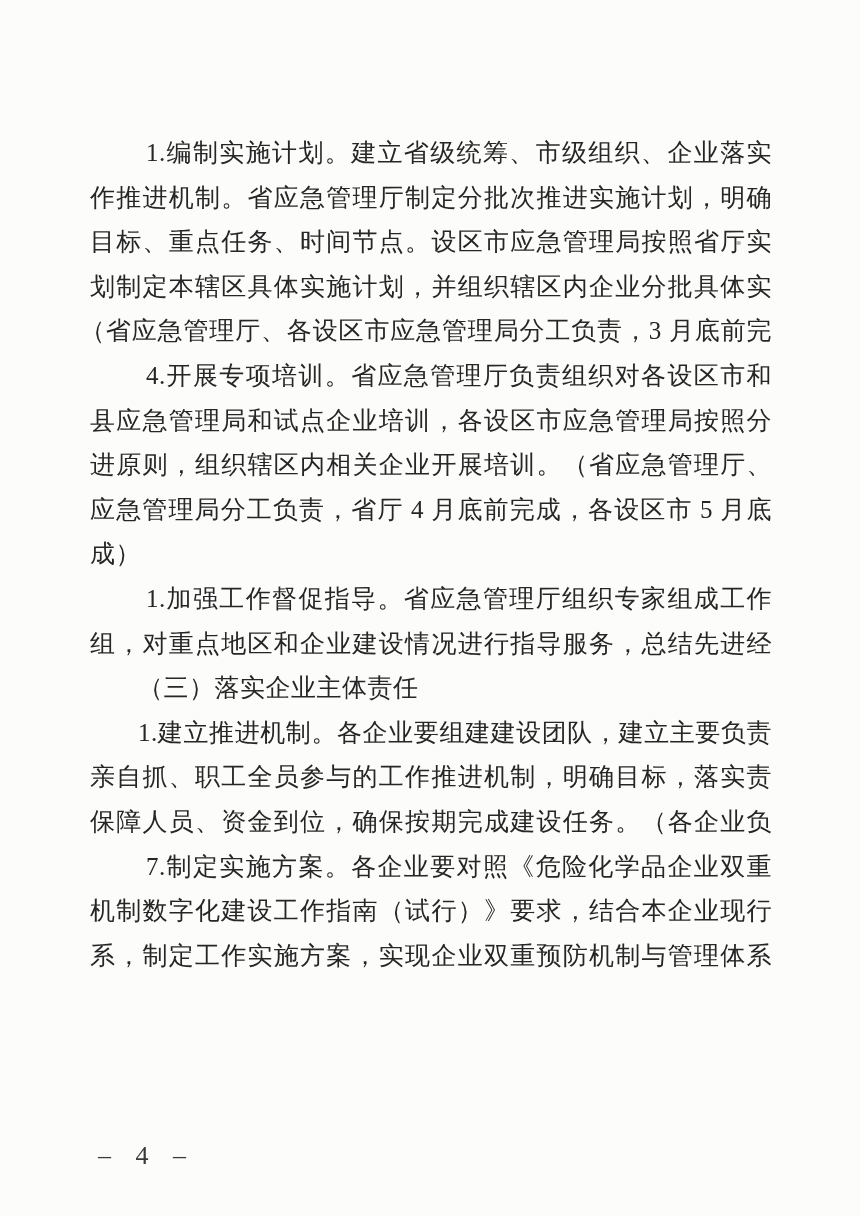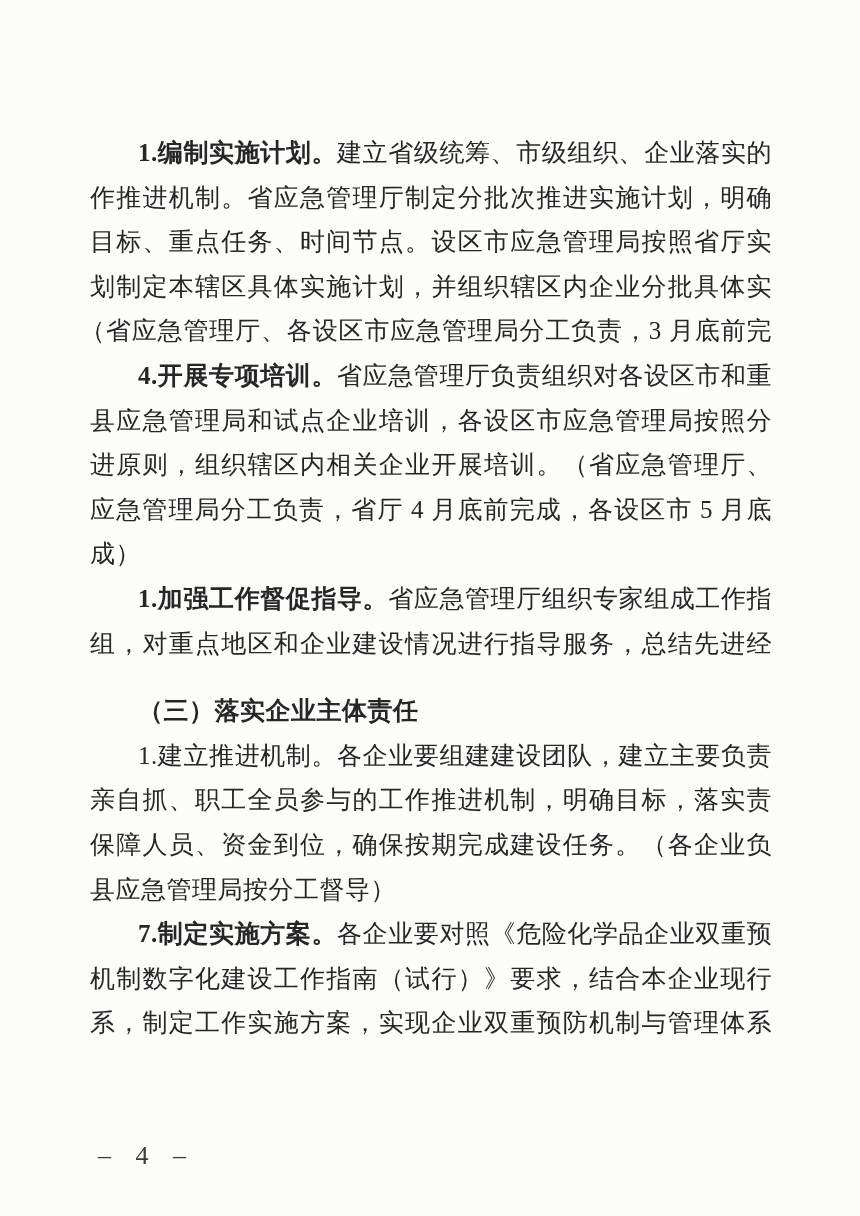--- a/index.html
+++ b/index.html
@@ -28,22 +28,22 @@
   
   .j {
     white-space: normal;
     text-align: justify;
     text-align-last: justify;
     text-justify: inter-ideograph;
     overflow: hidden;
   }
   .indent { text-indent: 48px; }
   .hang { margin-left: -10px; width: 692px; }
-  .lead { font-weight: bold; }
-  .heading { font-weight: bold; margin-top: 23px; }
+  .lead { font-weight: normal; margin-left: 8px; }
+  .heading { font-weight: normal; }
   .footer {
     position: absolute;
     left: 98px;
     top: 1136px;
     height: 40px;
     line-height: 40px;
     font-size: 26px;
     letter-spacing: 9px;
     color: #3a3a3a;
   }
@@ -77,21 +77,20 @@
     <div class="line">成）</div>
 
     <div class="line j indent"><b class="lead">1.加强工作督促指导。</b><span>省应急管理厅组织专家组成工作指导</span></div>
     <div class="line j">组，对重点地区和企业建设情况进行指导服务，总结先进经验，</div>
 
     <div class="line heading indent">（三）落实企业主体责任</div>
 
     <div class="line j indent">1.建立推进机制。各企业要组建建设团队，建立主要负责人</div>
     <div class="line j">亲自抓、职工全员参与的工作推进机制，明确目标，落实责任，</div>
     <div class="line j">保障人员、资金到位，确保按期完成建设任务。（各企业负责、市</div>
-    <div class="line">县应急管理局按分工督导）</div>
 
     <div class="line j indent"><b class="lead">7.制定实施方案。</b><span>各企业要对照《危险化学品企业双重预防</span></div>
     <div class="line j">机制数字化建设工作指南（试行）》要求，结合本企业现行管理体</div>
     <div class="line j">系，制定工作实施方案，实现企业双重预防机制与管理体系深度</div>
 
   </div>
 
   <div class="artifact-dot"></div>
 
   <div class="footer">– 4 –</div>

